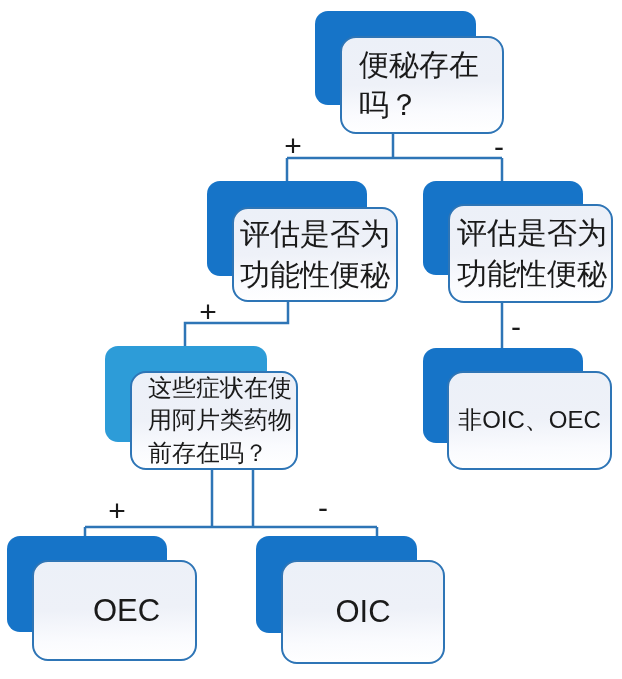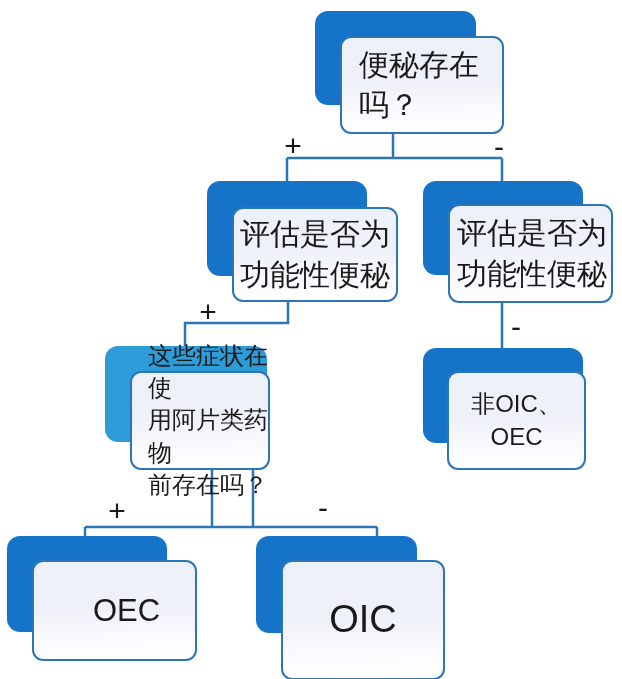--- a/index.html
+++ b/index.html
@@ -13,21 +13,21 @@
   .connectors{position:absolute;left:0;top:0;z-index:1;}
   .shadow{
     position:absolute;
     border-radius:13px;
     z-index:2;
   }
   .front{
     position:absolute;
     box-sizing:border-box;
     border:2.5px solid #2E75B6;
-    border-radius:11px;
+    border-radius:16px;
     background:linear-gradient(178deg,#ECF0F8 0%,#EEF1F8 48%,#FAFBFE 78%,#FFFFFF 100%);
     color:#1A1A1A;
     display:flex;
     align-items:center;
     white-space:pre-line;
     line-height:1.35;
     z-index:3;
   }
   .align-left{justify-content:flex-start;}
   .align-center{justify-content:center;text-align:center;}
@@ -40,27 +40,27 @@
     line-height:1;
   }
   
   .root-shadow{left:315px;top:11px;width:161px;height:94px;}
   .root-front{left:340px;top:36px;width:164px;height:98px;font-size:30px;padding-left:17px;}
   .assess-left-shadow{left:207px;top:181px;width:160px;height:95px;}
   .assess-left-front{left:232px;top:207px;width:166px;height:95px;font-size:30px;padding-left:6px;}
   .assess-right-shadow{left:423px;top:181px;width:160px;height:94px;}
   .assess-right-front{left:448px;top:204px;width:165px;height:99px;font-size:30px;padding-left:7px;}
   .symptoms-shadow{left:105px;top:346px;width:162px;height:96px;}
-  .symptoms-front{left:130px;top:371px;width:140px;height:99px;font-size:24px;padding-left:16px;}
+  .symptoms-front{left:130px;top:371px;width:168px;height:99px;font-size:24px;padding-left:16px;}
   .non-oic-shadow{left:423px;top:348px;width:160px;height:95px;}
-  .non-oic-front{left:447px;top:371px;width:139px;height:99px;font-size:24px;}
+  .non-oic-front{left:447px;top:371px;width:165px;height:99px;font-size:24px;}
   .oec-shadow{left:7px;top:536px;width:160px;height:96px;}
   .oec-front{left:32px;top:560px;width:165px;height:101px;font-size:31px;}
   .oic-shadow{left:256px;top:536px;width:161px;height:97px;}
-  .oic-front{left:281px;top:560px;width:164px;height:120px;font-size:38px;}
+  .oic-front{left:281px;top:560px;width:164px;height:104px;font-size:31px;}
   
   .lbl-root-pos{left:293px;top:146px;}
   .lbl-root-neg{left:499px;top:147px;}
   .lbl-assess-left-pos{left:208px;top:312px;}
   .lbl-assess-right-neg{left:516px;top:327px;}
   .lbl-symptoms-pos{left:117px;top:511px;}
   .lbl-symptoms-neg{left:323px;top:508px;}
 </style>
 </head>
 <body>

